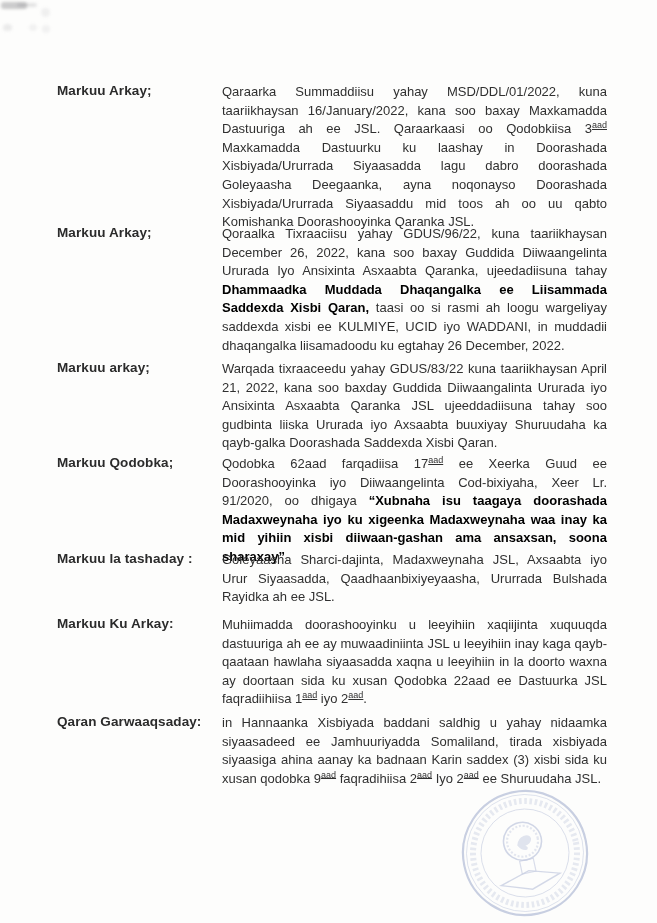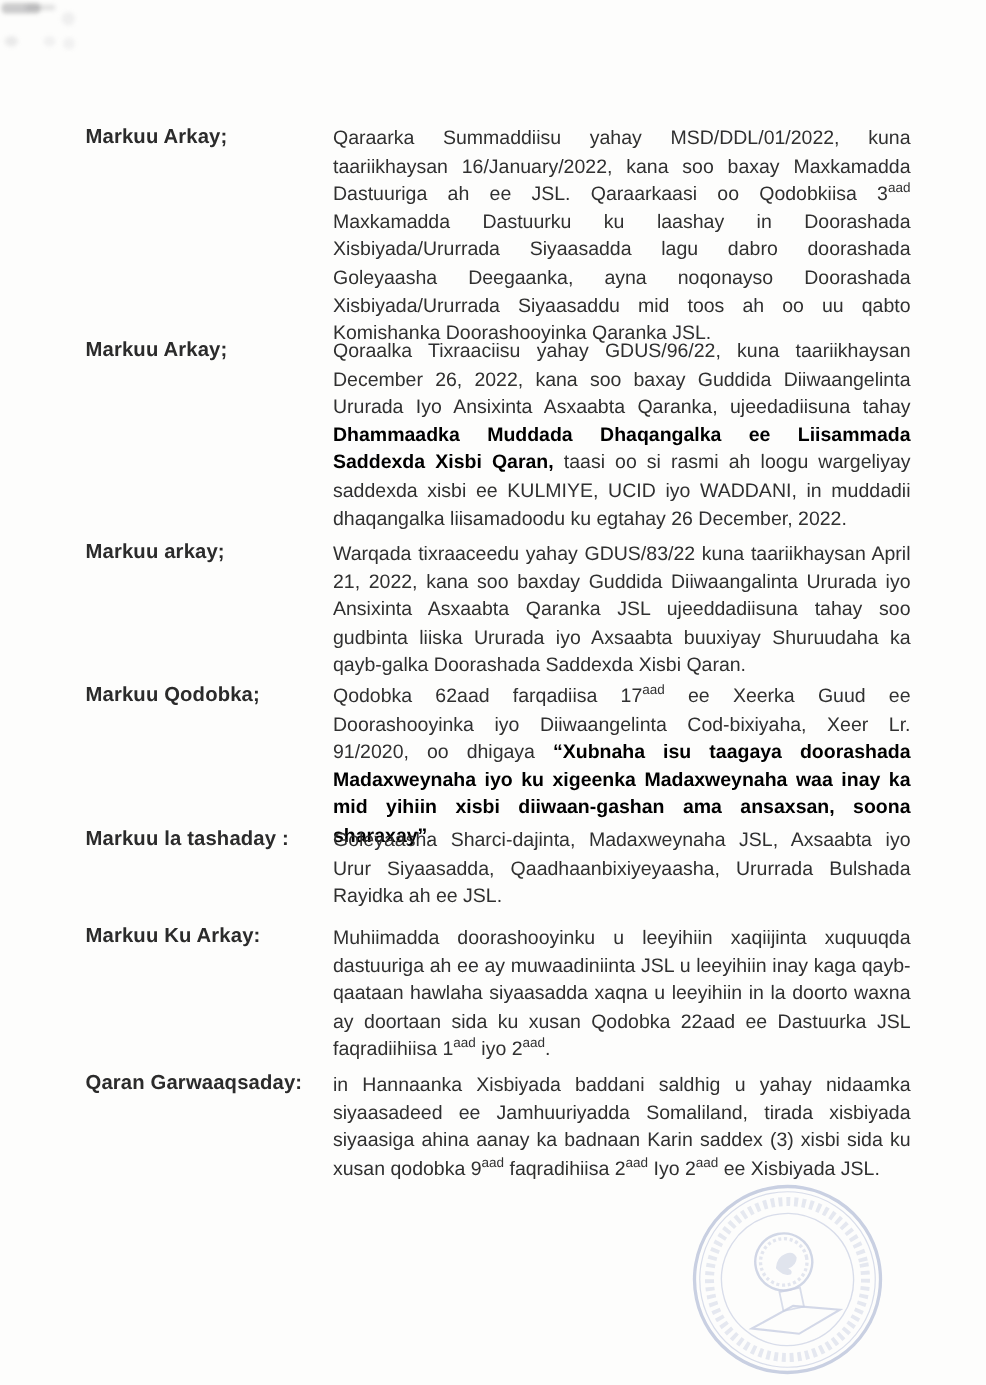--- a/index.html
+++ b/index.html
@@ -26,21 +26,21 @@
     color: #303030;
   }
   .c1 { top: 64px; }
   .c2 { top: 206px; }
   .c3 { top: 341px; }
   .c4 { top: 436px; }
   .c5 { top: 532px; }
   .c6 { top: 597px; }
   .c7 { top: 695px; }
 
-  .clause-text sup { font-size: 9px; vertical-align: super; line-height: 0; }
+  .clause-text sup { font-size: 9px; vertical-align: super; line-height: 0; text-decoration: underline; }
   .clause-text b { font-weight: 700; color: #000000; }
 
   
   .seal {
     position: absolute; left: 458px; top: 786px;
     width: 134px; height: 134px;
     opacity: 0.72;
     transform: rotate(-12deg);
   }
 
@@ -90,21 +90,21 @@
     <div class="clause-text"><span>Goleyaasha Sharci-dajinta, Madaxweynaha JSL, Axsaabta iyo Urur Siyaasadda, Qaadhaanbixiyeyaasha, Ururrada Bulshada Rayidka ah ee JSL.</span></div>
   </div>
 
   <div class="clause c6">
     <div class="clause-label">Markuu Ku Arkay:</div>
     <div class="clause-text"><span>Muhiimadda doorashooyinku u leeyihiin xaqiijinta xuquuqda dastuuriga ah ee ay muwaadiniinta JSL u leeyihiin inay kaga qayb-qaataan hawlaha siyaasadda xaqna u leeyihiin in la doorto waxna ay doortaan sida ku xusan Qodobka 22aad ee Dastuurka JSL faqradiihiisa 1</span><span><sup>aad</sup></span><span> iyo 2</span><span><sup>aad</sup></span><span>.</span></div>
   </div>
 
   <div class="clause c7">
     <div class="clause-label">Qaran Garwaaqsaday:</div>
-    <div class="clause-text"><span>in Hannaanka Xisbiyada baddani saldhig u yahay nidaamka siyaasadeed ee Jamhuuriyadda Somaliland, tirada xisbiyada siyaasiga ahina aanay ka badnaan Karin saddex (3) xisbi sida ku xusan qodobka 9</span><span><sup>aad</sup></span><span> faqradihiisa 2</span><span><sup>aad</sup></span><span> Iyo 2</span><span><sup>aad</sup></span><span> ee Xisbiyada JSL.</span></div>
+    <div class="clause-text"><span>in Hannaanka Xisbiyada baddani saldhig u yahay nidaamka siyaasadeed ee Jamhuuriyadda Somaliland, tirada xisbiyada siyaasiga ahina aanay ka badnaan Karin saddex (3) xisbi sida ku xusan qodobka 9</span><span><sup>aad</sup></span><span> faqradihiisa 2</span><span><sup>aad</sup></span><span> Iyo 2</span><span><sup>aad</sup></span><span> ee Shuruudaha JSL.</span></div>
   </div>
 
   <svg class="seal" viewBox="0 0 134 134" xmlns="http://www.w3.org/2000/svg">
     <g fill="none" stroke="#b5bed8">
       <circle cx="67" cy="67" r="62" stroke-width="2.2"></circle>
       <circle cx="67" cy="67" r="58.5" stroke-width="0.8" opacity="0.7"></circle>
       <circle cx="67" cy="67" r="52" stroke-width="6" stroke-dasharray="2.6 2.6" opacity="0.45"></circle>
       <circle cx="67" cy="67" r="44" stroke-width="0.9" opacity="0.7"></circle>
       <circle cx="67" cy="55" r="19" stroke-width="1.6" opacity="0.85"></circle>
       <circle cx="67" cy="55" r="15.5" stroke-width="2.2" stroke-dasharray="2 1.8" opacity="0.5"></circle>

